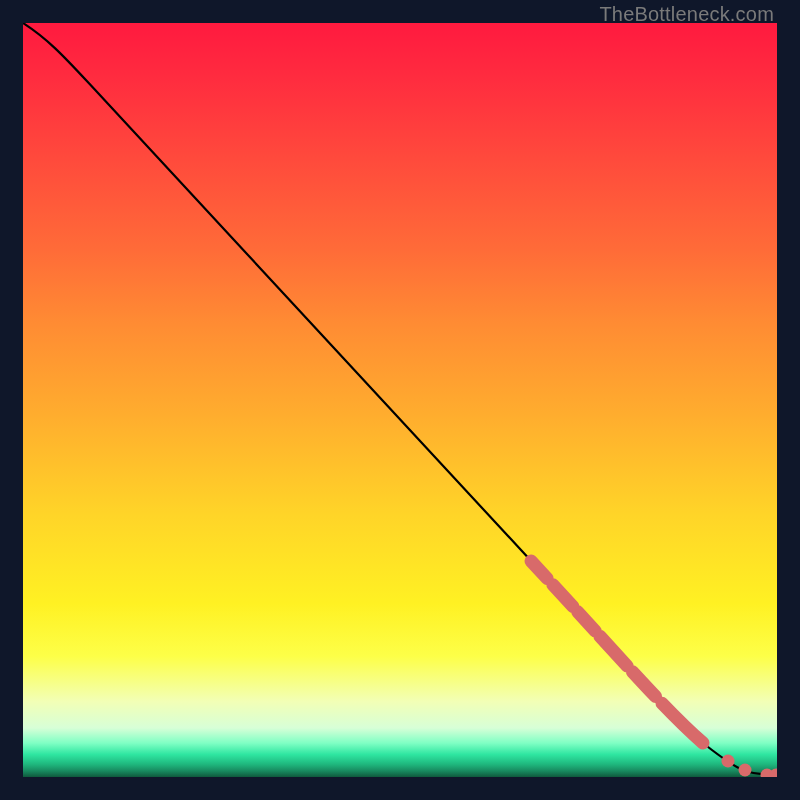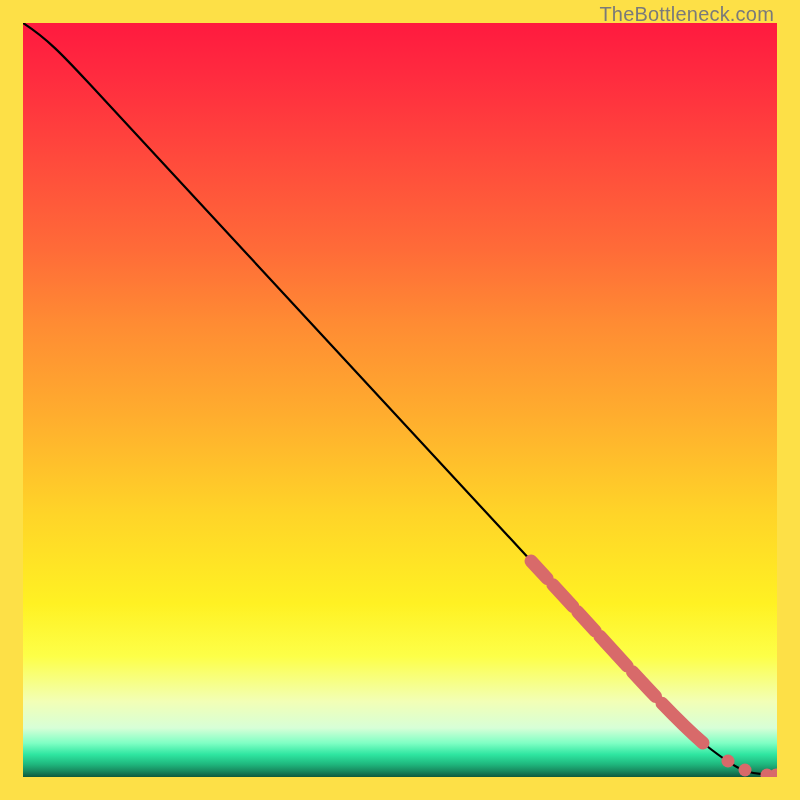--- a/index.html
+++ b/index.html
@@ -10,21 +10,21 @@
     background: #000;
     overflow: hidden;
     font-family: Arial, Helvetica, sans-serif;
   }
   .frame {
     position: absolute;
     left: 0;
     top: 0;
     width: 800px;
     height: 800px;
-    background: #fde047;
+    background: #0f172a;
   }
   .plot {
     position: absolute;
     left: 23px;
     top: 23px;
     width: 754px;
     height: 754px;
     overflow: hidden;
   }
   .gradient {

